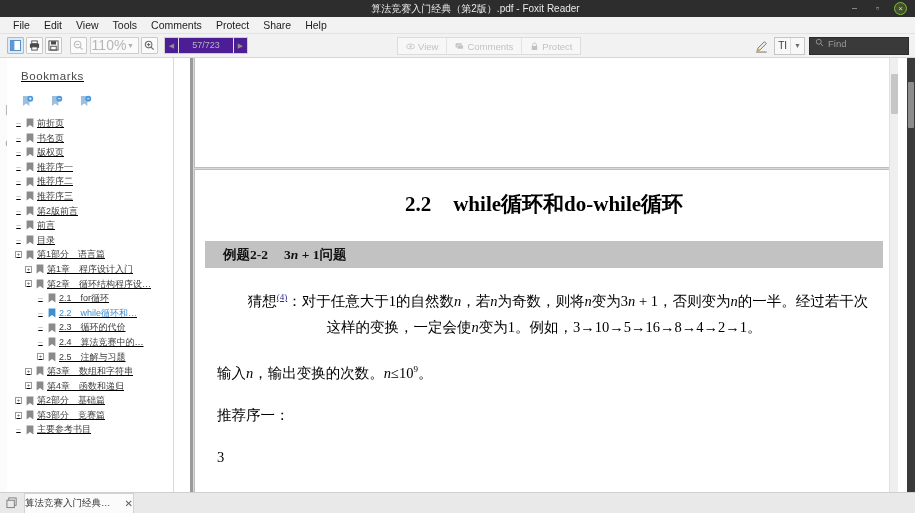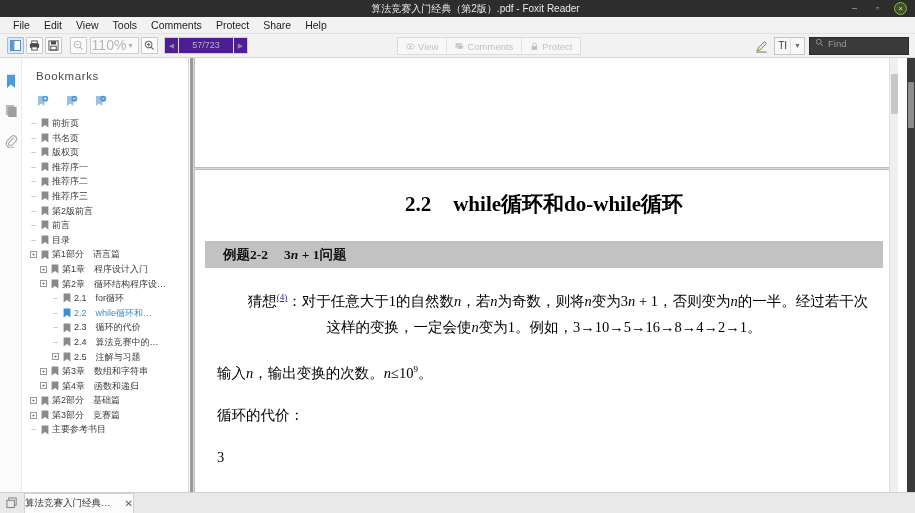--- a/index.html
+++ b/index.html
@@ -160,24 +160,25 @@
     border-right: 1px solid #eaeaea;
     padding-top: 8px;
   }
   .rail-icon {
     width: 22px; height: 30px;
     display: flex; align-items: center; justify-content: center;
   }
 
   
   .bm-panel {
-    position: absolute; left: 22px; top: 0;
+    position: absolute; left: 7px; top: 0;
     width: 167px; height: 434px;
     background: #ffffff;
     border-right: 1px solid #d9d9d9;
+    text-decoration: underline;
   }
   .bm-title {
     font-size: 11.5px; color: #4a4a4a;
     padding: 12px 0 0 14px;
     letter-spacing: 0.6px;
   }
   .bm-tools {
     display: flex; gap: 16px;
     padding: 12px 0 0 14px;
   }
@@ -723,21 +724,21 @@
 
         <div class="ex-bar">
           <span class="eb-num">例题2-2</span>
           <span><span>3</span><i>n</i><span> + 1问题</span></span>
         </div>
 
         <div class="doc-p indent"><span>猜想</span><span class="sup">(4)</span><span>：对于任意大于1的自然数</span><i>n</i><span>，若</span><i>n</i><span>为奇数，则将</span><i>n</i><span>变为3</span><i>n</i><span> + 1，否则变为</span><i>n</i><span>的一半。经过若干次这样的变换，一定会使</span><i>n</i><span>变为1。例如，3→10→5→16→8→4→2→1。</span></div>
 
         <div class="doc-p"><span>输入</span><i>n</i><span>，输出变换的次数。</span><i>n</i><span>≤10</span><span class="sup2">9</span><span>。</span></div>
 
-        <div class="doc-p">循环的代价：</div>
+        <div class="doc-p">推荐序一：</div>
 
         <div class="doc-p">3</div>
       </div>
 
       <div class="vscroll-doc">
         <div class="thumb"></div>
       </div>
     </div>
   </div>
 

